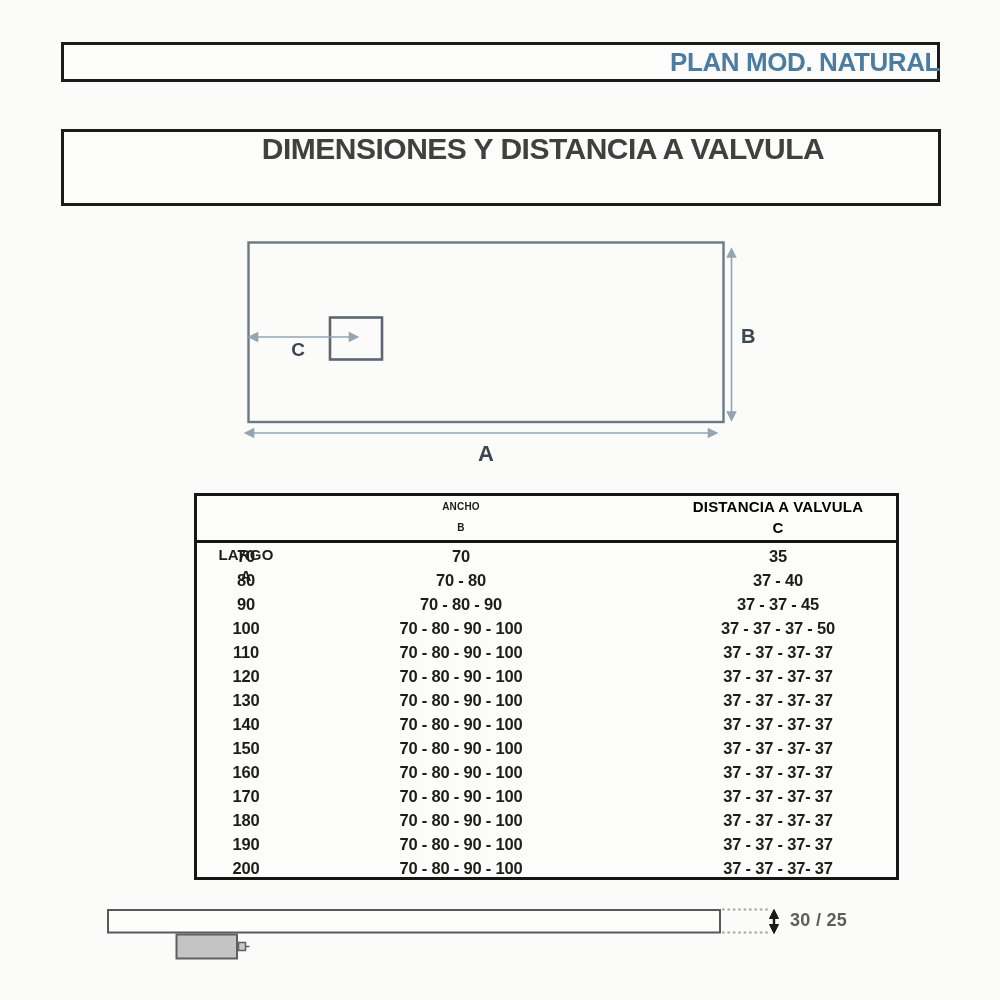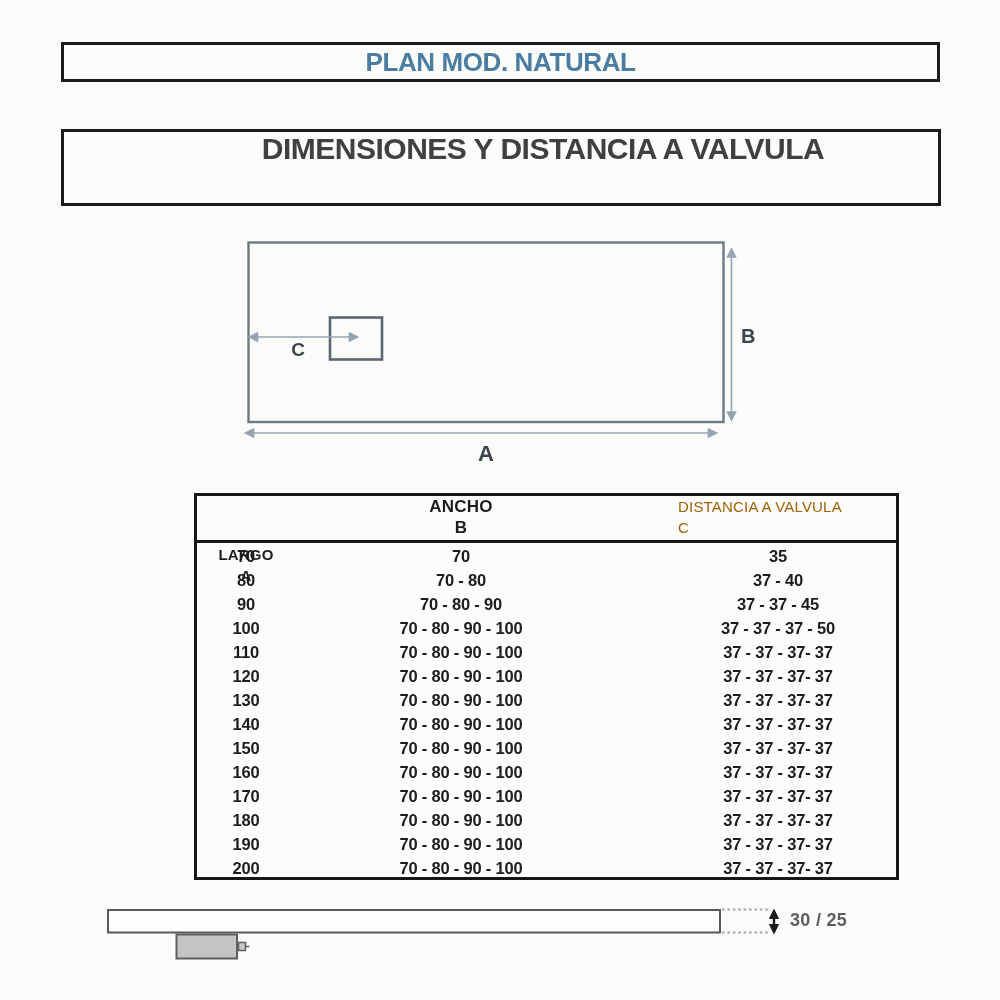--- a/index.html
+++ b/index.html
@@ -4,21 +4,21 @@
 <style>
   html,body{margin:0;padding:0;}
   body{width:1000px;height:1000px;background:#fbfbfa;font-family:"Liberation Sans",sans-serif;position:relative;overflow:hidden;}
   .abs{position:absolute;}
 </style>
 </head>
 <body>
 
 <div class="abs" style="left:61px;top:42px;width:879px;height:40px;border:3px solid #1b1b1b;box-sizing:border-box;background:#fcfcfb;"></div>
 
-<div class="abs" style="left:61px;top:42px;width:879px;height:40px;line-height:40px;text-align:center;font-size:26px;font-weight:bold;color:#4a7da1;letter-spacing:-0.4px;">PLAN MOD. NATURAL</div>
+<div class="abs" style="left:61px;top:42px;width:879px;height:40px;line-height:40px;text-align:right;font-size:26px;font-weight:bold;color:#4a7da1;letter-spacing:-0.4px;">PLAN MOD. NATURAL</div>
 
 <div class="abs" style="left:61px;top:129px;width:880px;height:77px;border:3px solid #1b1b1b;box-sizing:border-box;background:#fcfcfb;"></div>
 
 <div class="abs" style="left:61px;top:134px;width:964px;height:30px;line-height:30px;text-align:center;font-size:30px;font-weight:bold;color:#404040;letter-spacing:-0.5px;">DIMENSIONES Y DISTANCIA A VALVULA</div>
 
 <svg class="abs" style="left:0;top:0;" width="1000" height="480" viewBox="0 0 1000 480">
 
   <g>
     <rect x="248.5" y="242.5" width="475" height="179.5" fill="none" stroke="#6e7883" stroke-width="2.4"></rect>
   </g>
@@ -55,23 +55,23 @@
 
   <g>
     <text x="486" y="461" text-anchor="middle" font-family="Liberation Sans, sans-serif" font-size="22" font-weight="bold" fill="#3c444d">A</text>
   </g>
 </svg>
 
 <div class="abs" style="left:194px;top:493px;width:705px;height:387px;border:3px solid #161616;box-sizing:border-box;background:#fcfcfb;"></div>
 
 <div class="abs" style="left:196px;top:496px;width:100px;text-align:center;font-size:15px;letter-spacing:0.2px;font-weight:bold;color:#1c1c1c;line-height:21px;margin-top:48px;">LARGO<br>A</div>
 
-<div class="abs" style="left:411px;top:496px;width:100px;text-align:center;font-size:17px;letter-spacing:0.2px;font-weight:bold;color:#1c1c1c;line-height:21px;">ANCHO<br>B</div>
+<div class="abs" style="left:411px;top:496px;width:100px;text-align:center;font-size:10px;letter-spacing:0.2px;font-weight:bold;color:#1c1c1c;line-height:21px;">ANCHO<br>B</div>
 
-<div class="abs" style="left:678px;top:496px;width:200px;font-size:15px;letter-spacing:0.2px;font-weight:normal;color:#a16207;line-height:21px;">DISTANCIA A VALVULA<br>C</div>
+<div class="abs" style="left:678px;top:496px;width:200px;text-align:center;font-size:15px;letter-spacing:0.2px;font-weight:bold;color:#000000;line-height:21px;">DISTANCIA A VALVULA<br>C</div>
 
 <div class="abs" style="left:194px;top:540px;width:705px;height:3px;background:#161616;"></div>
 
 <div class="abs" style="left:196px;top:544px;width:100px;text-align:center;font-size:16.5px;letter-spacing:-0.2px;font-weight:bold;color:#1c1c1c;line-height:24px;">70<br>80<br>90<br>100<br>110<br>120<br>130<br>140<br>150<br>160<br>170<br>180<br>190<br>200</div>
 
 <div class="abs" style="left:311px;top:544px;width:300px;text-align:center;font-size:16.5px;letter-spacing:-0.2px;font-weight:bold;color:#1c1c1c;line-height:24px;">70<br>70 - 80<br>70 - 80 - 90<br>70 - 80 - 90 - 100<br>70 - 80 - 90 - 100<br>70 - 80 - 90 - 100<br>70 - 80 - 90 - 100<br>70 - 80 - 90 - 100<br>70 - 80 - 90 - 100<br>70 - 80 - 90 - 100<br>70 - 80 - 90 - 100<br>70 - 80 - 90 - 100<br>70 - 80 - 90 - 100<br>70 - 80 - 90 - 100</div>
 
 <div class="abs" style="left:628px;top:544px;width:300px;text-align:center;font-size:16.5px;letter-spacing:-0.2px;font-weight:bold;color:#1c1c1c;line-height:24px;">35<br>37 - 40<br>37 - 37 - 45<br>37 - 37 - 37 - 50<br>37 - 37 - 37- 37<br>37 - 37 - 37- 37<br>37 - 37 - 37- 37<br>37 - 37 - 37- 37<br>37 - 37 - 37- 37<br>37 - 37 - 37- 37<br>37 - 37 - 37- 37<br>37 - 37 - 37- 37<br>37 - 37 - 37- 37<br>37 - 37 - 37- 37</div>
 
 <svg class="abs" style="left:0;top:880px;" width="1000" height="120" viewBox="0 880 1000 120">

